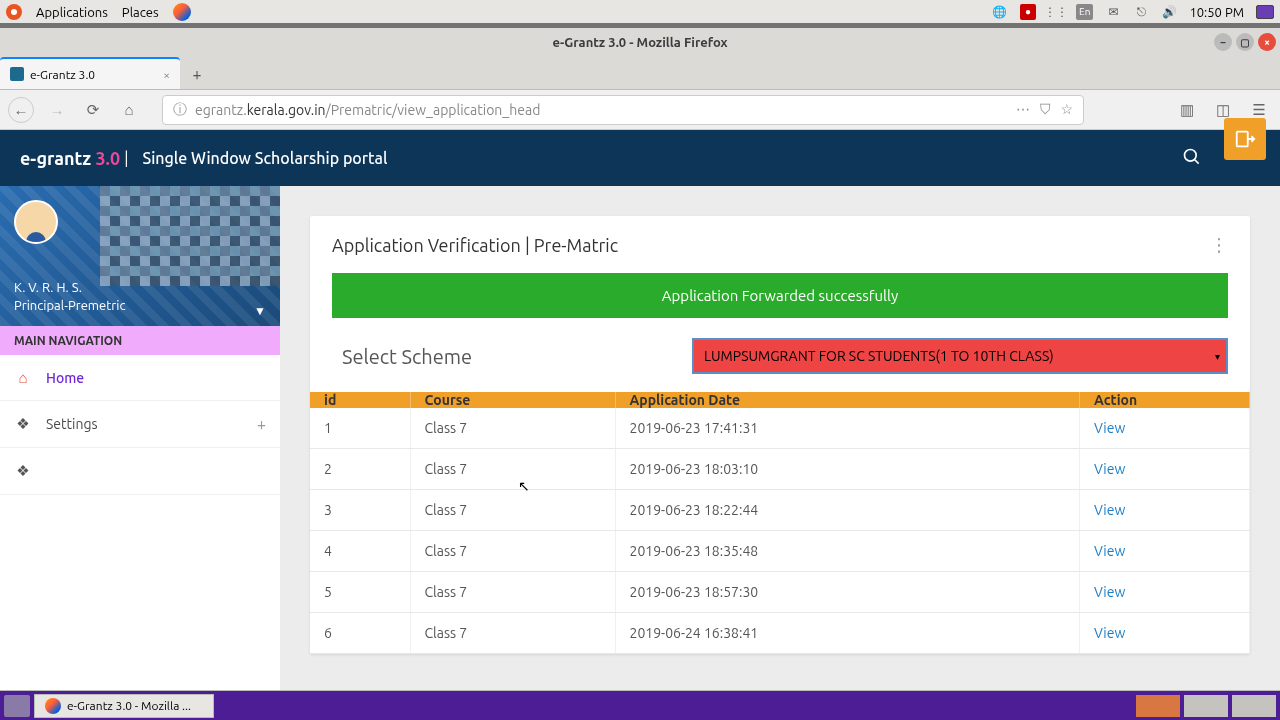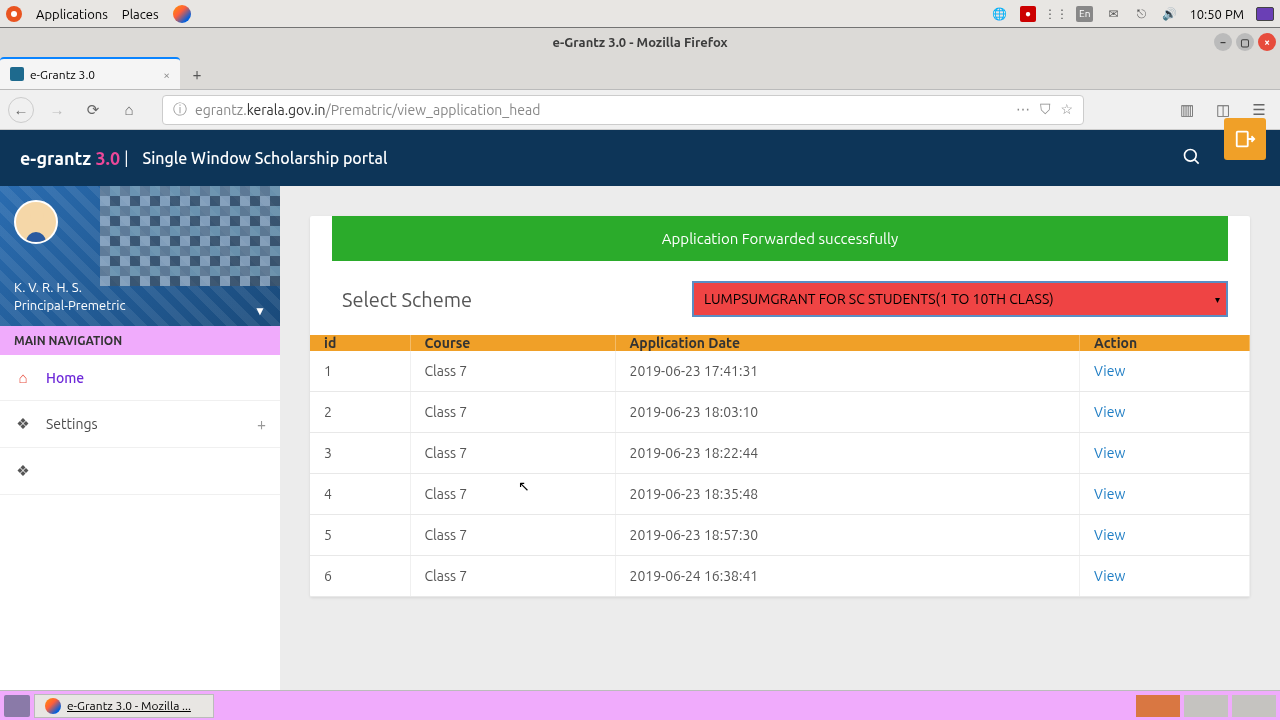--- a/index.html
+++ b/index.html
@@ -1,19 +1,19 @@
 <!DOCTYPE html>
 <html><head>
 <meta charset="utf-8">
 <style>
 * { margin: 0; padding: 0; box-sizing: border-box; font-family: Ubuntu, Arial, sans-serif; }
 body { width: 1280px; height: 720px; overflow: hidden; background: #f0f0f0; }
 
 
-.gnome-panel { height: 28px; background: #e8e6e3; display: flex; align-items: center; padding: 0 6px; font-size: 13px; border-bottom: 1px solid #737373; }
+.gnome-panel { height: 28px; background: #e8e6e3; display: flex; align-items: center; padding: 0 6px; font-size: 13px; border-bottom: 5px solid #737373; }
 .gnome-left { display: flex; align-items: center; gap: 14px; }
 .gnome-right { margin-left: auto; display: flex; align-items: center; gap: 12px; }
 .ubuntu-logo { width: 16px; height: 16px; background: #e95420; border-radius: 50%; position: relative; }
 .ubuntu-logo::after { content: ''; position: absolute; width: 6px; height: 6px; background: #fff; border-radius: 50%; top: 5px; left: 5px; }
 .ff-logo-small { width: 18px; height: 18px; background: linear-gradient(135deg, #ff9500, #ff5e3a 40%, #0060df 80%); border-radius: 50%; }
 .panel-icon { width: 16px; height: 16px; display: flex; align-items: center; justify-content: center; font-size: 12px; color: #555; }
 .panel-icon.lang { background: #888; color: #fff; border-radius: 2px; font-size: 10px; padding: 0 3px; width: auto; }
 .panel-icon.rec { background: #c00; border-radius: 2px; color:#fff; font-size:10px;}
 .monitor-icon { width: 18px; height: 14px; background: #6a3fb5; border: 1px solid #444; border-radius: 2px; }
 
@@ -87,21 +87,21 @@
 .scheme-select { flex: 1; border: 2px solid #5a8ec4; padding: 8px 10px; font-size: 14px; background: #ef4444; position: relative; display: flex; align-items: center; cursor: pointer; }
 .scheme-select::after { content: '▾'; position: absolute; right: 6px; font-size: 10px; }
 
 table { width: calc(100% - 0px); border-collapse: collapse; margin: 0; }
 thead th { background: #f0a028; color: #333; text-align: left; padding: 0 14px; font-size: 14px; font-weight: bold; border-right: 1px solid rgba(255,255,255,0.3); }
 tbody td { padding: 12px 14px; font-size: 14px; color: #555; border-bottom: 1px solid #e8e8e8; border-right: 1px solid #f0f0f0; }
 .view-link { color: #1e7dc4; cursor: pointer; }
 .cursor-fake { position: absolute; left: 518px; top: 478px; font-size: 14px; pointer-events: none; }
 
 
-.taskbar { position: absolute; bottom: 0; left: 0; right: 0; height: 30px; background: #f0abfc; display: flex; align-items: center; gap: 4px; padding: 0 4px; border-top: 1px solid #bbb; text-decoration: underline; }
+.taskbar { position: absolute; bottom: 0; left: 0; right: 0; height: 30px; background: #4c1d95; display: flex; align-items: center; gap: 4px; padding: 0 4px; border-top: 1px solid #bbb; }
 .task-icon { width: 26px; height: 22px; background: #8a7aa8; border-radius: 2px; }
 .task-btn { display: flex; align-items: center; gap: 6px; background: #e8e6e3; border: 1px solid #bbb; padding: 3px 10px; font-size: 12px; height: 24px; min-width: 180px; }
 .task-right { margin-left: auto; display: flex; gap: 4px; }
 .task-right div { width: 44px; height: 22px; background: #c5c3c0; }
 .task-right .ff { background: #d97742; }
 </style>
 </head>
 <body>
 
 <div class="gnome-panel">
@@ -208,20 +208,24 @@
         <span class="nav-item-icon">❖</span>
       </div>
     </div>
     <div class="sidebar-footer">
       
     </div>
   </div>
 
   <div class="main">
     <div class="panel">
+      <div class="panel-head">
+        <span>Application Verification | Pre-Matric</span>
+        <span class="panel-menu">⋮</span>
+      </div>
       <div class="alert">Application Forwarded successfully</div>
       <div class="scheme-row">
         <div class="scheme-label">Select Scheme</div>
         <div class="scheme-select">
           <span>LUMPSUMGRANT FOR SC STUDENTS(1 TO 10TH CLASS)</span>
         </div>
       </div>
       <table>
         <colgroup>
             <col style="width:100px">

